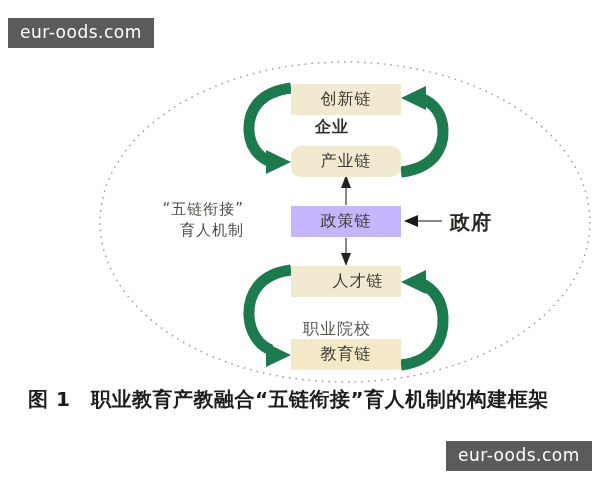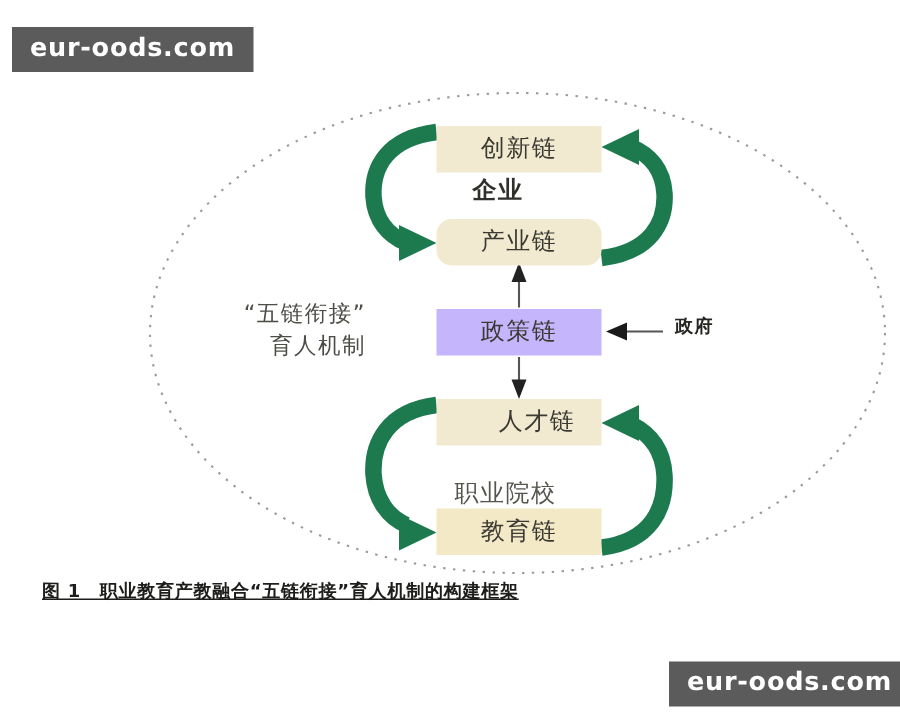--- a/index.html
+++ b/index.html
@@ -19,21 +19,20 @@
   .watermark {
     position: absolute;
     background: #5b5b5b;
     color: #ffffff;
     font-family: "DejaVu Sans", "Liberation Sans", sans-serif;
     font-size: 17px;
     letter-spacing: 0.5px;
     padding: 6px 12px 7px 12px;
     line-height: 1;
     white-space: nowrap;
-    font-weight: bold;
   }
   #wm-top { left: 8px;  top: 18px; }
   #wm-bottom { left: 446px; top: 441px; }
 
   
   #figure {
     position: absolute;
     left: 0;
     top: 0;
     width: 550px;
@@ -82,46 +81,45 @@
     color: #2f2f2c;
   }
   #label-vocational {
     left: 303px; top: 303px;
     font-size: 16px;
     color: #55554e;
     margin-top: 16px;
   }
   #label-government {
     left: 450px; top: 209px;
-    font-size: 12px;
+    font-size: 20px;
     font-weight: bold;
     color: #262622;
   }
   #label-mechanism {
     left: 136px; top: 199px;
     width: 108px;
     text-align: right;
     font-size: 15px;
     line-height: 21px;
     color: #4d4d48;
     letter-spacing: 1px;
   }
 
   
   #caption {
     position: absolute;
     left: 28px;
     top: 386px;
-    font-size: 12px;
+    font-size: 20px;
     font-weight: bold;
     color: #1d1d1b;
     letter-spacing: 0.5px;
     white-space: nowrap;
     font-family: "DejaVu Sans", "Liberation Sans", sans-serif;
-    text-decoration: underline;
   }
 </style>
 </head>
 <body>
 
 <div id="figure">
 
   <svg width="600" height="480" viewBox="0 0 600 480">
 
     <ellipse cx="345" cy="222" rx="245" ry="160" fill="none" stroke="#9a9a9a" stroke-width="1.4" stroke-dasharray="1.6 5"></ellipse>

